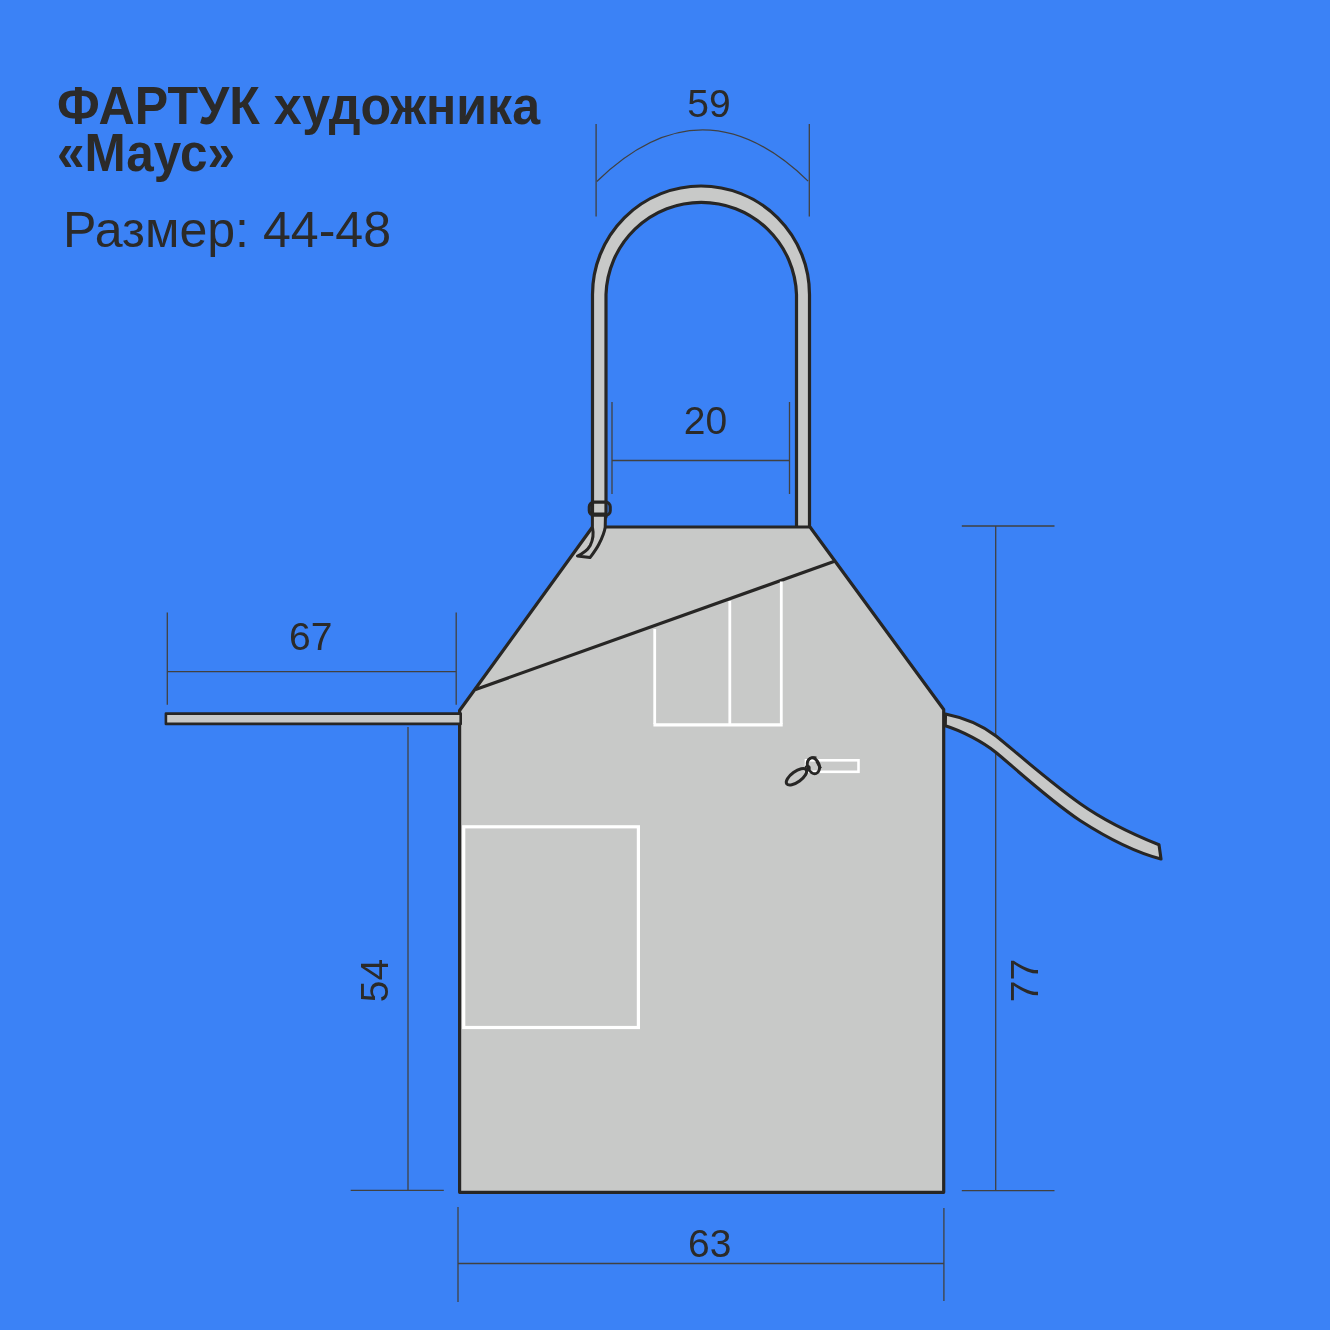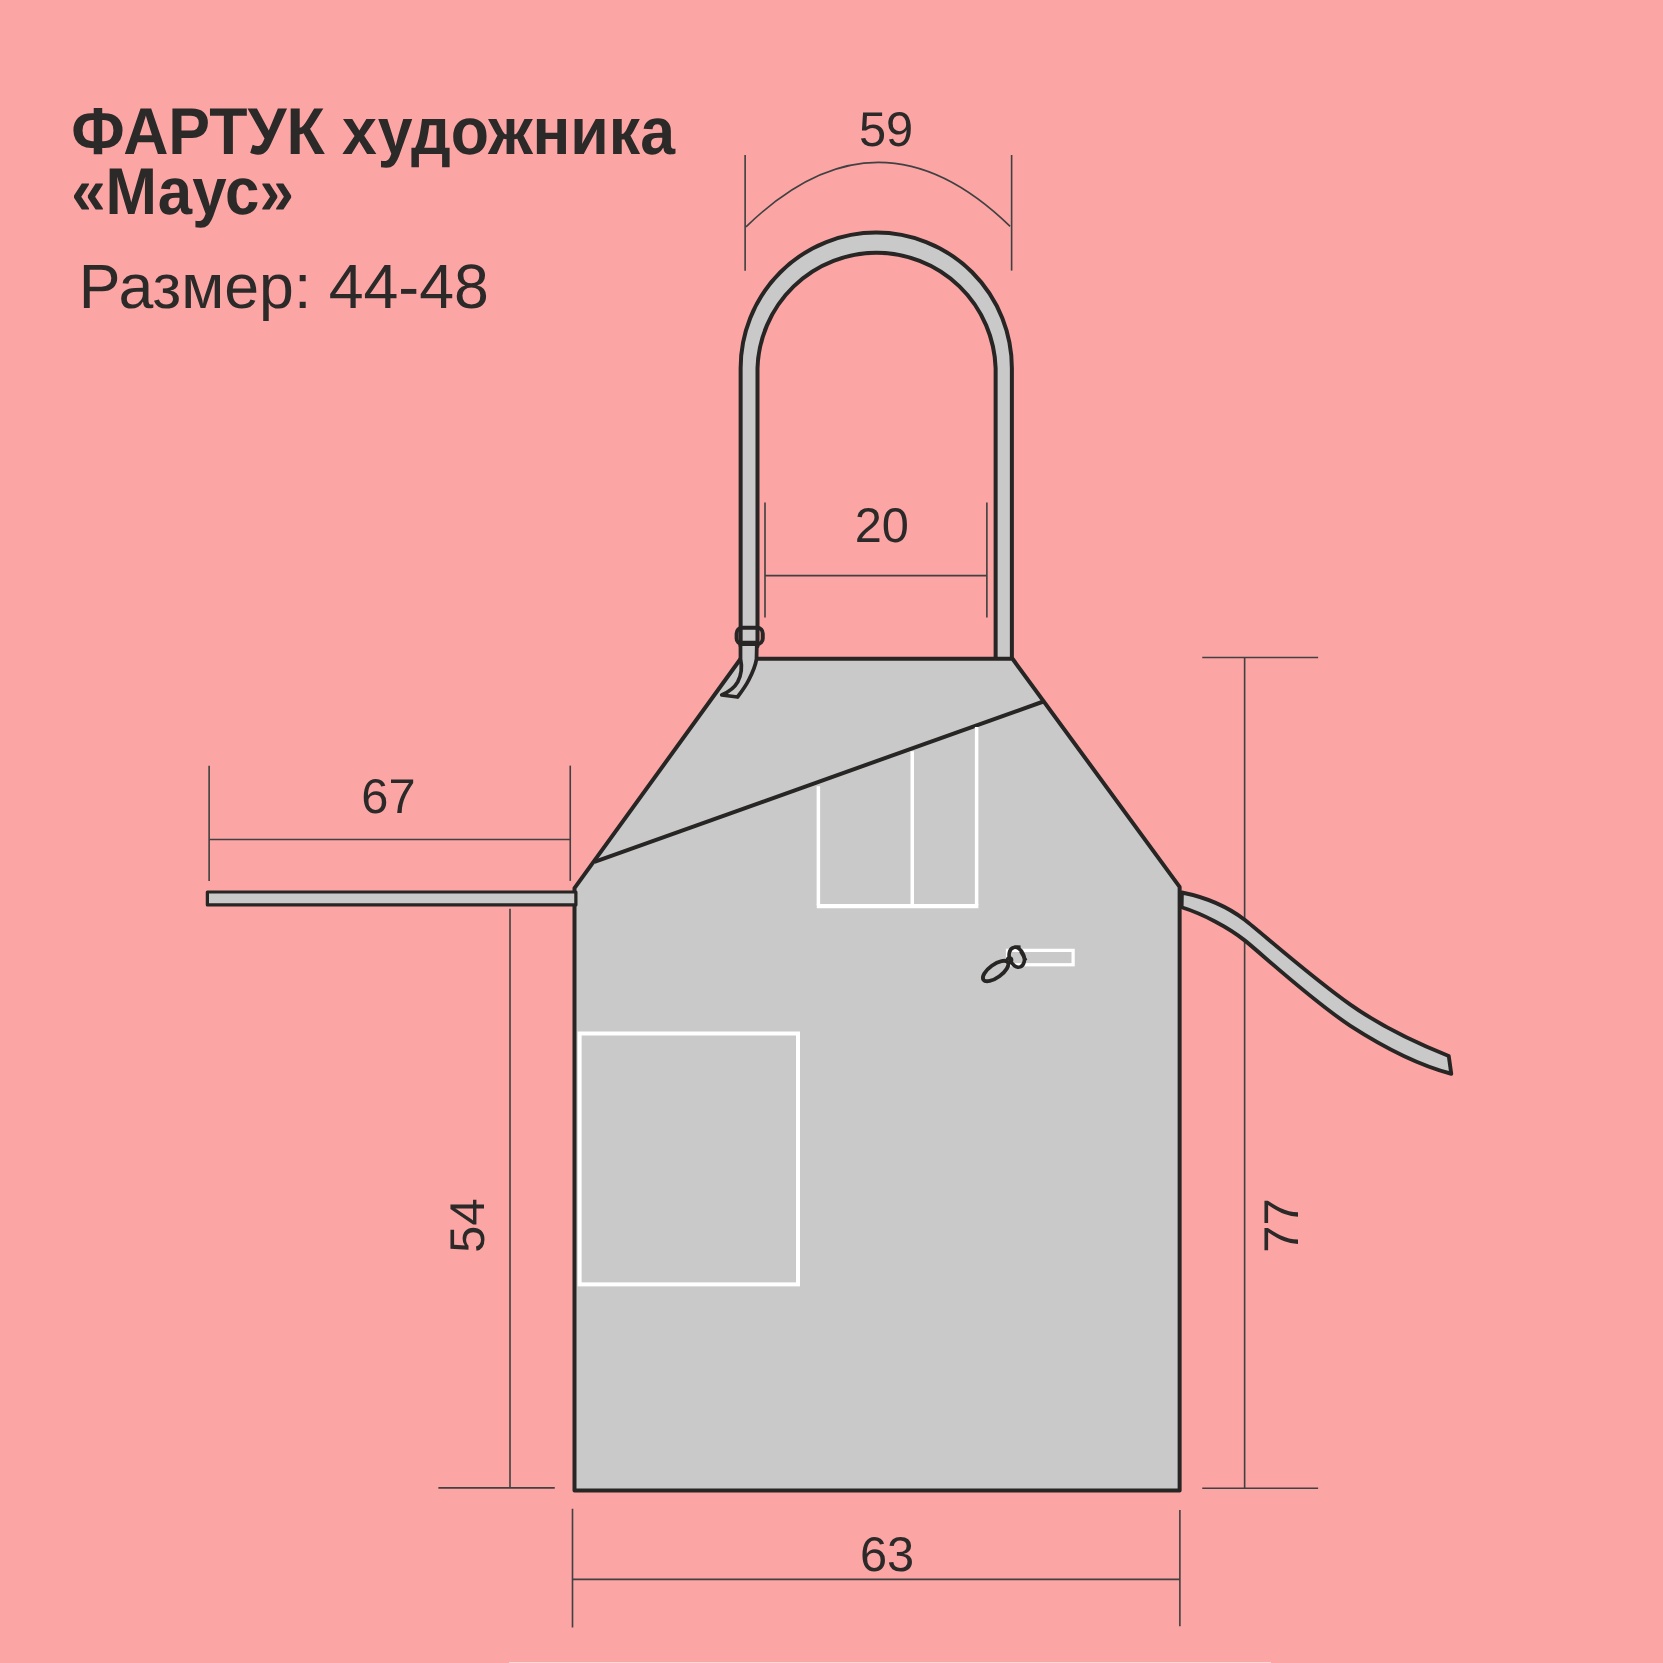--- a/index.html
+++ b/index.html
@@ -1,16 +1,16 @@
 <!DOCTYPE html>
 <html><head>
 <meta charset="utf-8">
 <style>
   html,body{margin:0;padding:0;background:#ffffff;}
-  .page{position:relative;width:1330px;height:1330px;background:#fca5a5;overflow:hidden;
+  .page{position:relative;width:1330px;height:1330px;background:#3b82f6;overflow:hidden;
         font-family:"Liberation Sans", sans-serif;-webkit-font-smoothing:antialiased;}
   svg{position:absolute;left:0;top:0;}
   text{fill:#2b2a29;}
 </style>
 </head>
 <body>
 <div class="page">
 <svg width="1330" height="1330" viewBox="0 0 1330 1330">
 
   <g font-family="Liberation Sans, sans-serif">

